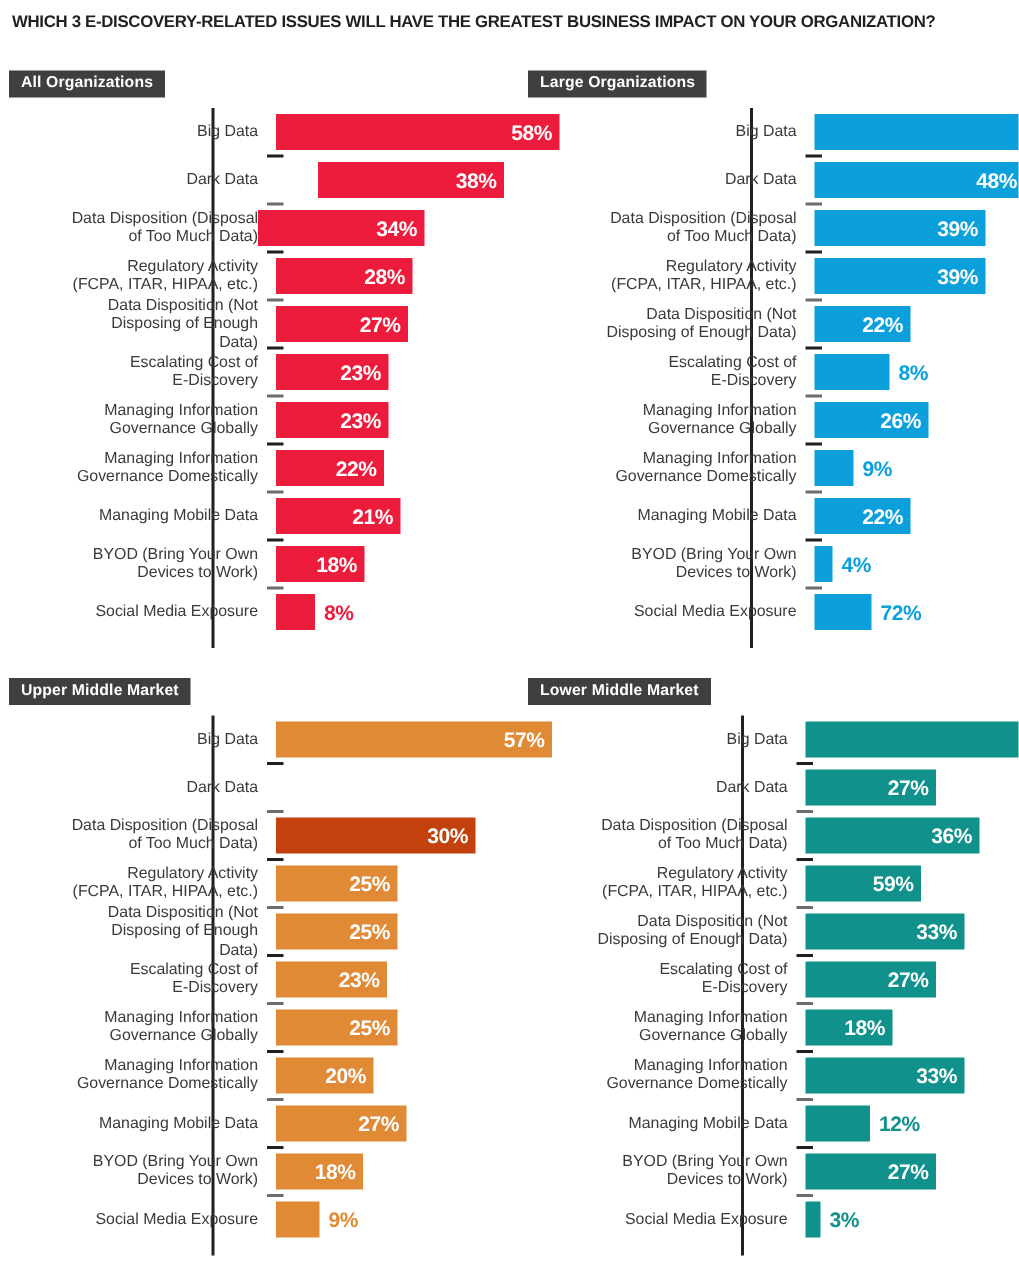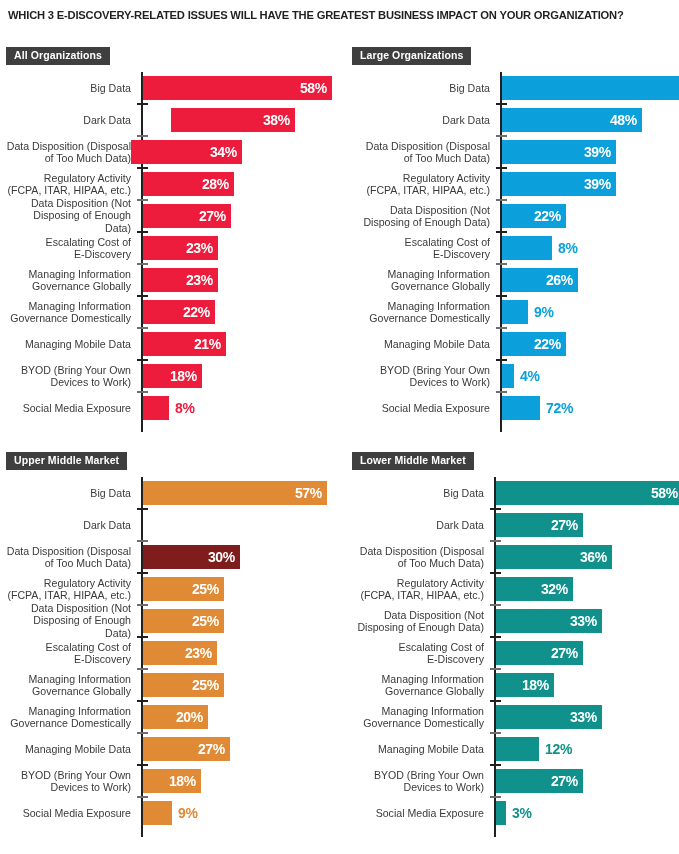--- a/index.html
+++ b/index.html
@@ -27,21 +27,21 @@
     padding:3px 8px 4px 8px;
     line-height:11px;
     white-space:nowrap;
   }
 
   .plot{position:relative;margin-top:7px;}
   .axis{
     position:absolute;top:0;bottom:0;width:2px;background:#231f20;
   }
 
-  .row{position:relative;height:32px;}
+  .row{position:relative;height:32px;margin-left:41px;}
   .row .tick{
     position:absolute;top:-1px;width:11px;height:2px;background:#6d6e71;
   }
   .row .tick.dark{background:#231f20;}
 
   .rowlabel{
     position:absolute;
     text-align:right;
     font-size:10.6px;
     line-height:12.4px;
@@ -351,21 +351,21 @@
             <div>Dark Data</div>
           </div>
         </div>
         <div class="row">
           <div class="tick" style="left: 131px;"></div>
           <div class="rowlabel" style="left: 0px; width: 125px; color: rgb(58, 58, 58);">
             <div>Data Disposition (Disposal</div>
             <div>of Too Much Data)</div>
           </div>
           <div class="barwrap" style="left: 137px;">
-            <div class="bar" style="width: 97px; background: #7f1d1d;">
+            <div class="bar" style="width: 97px; background: #c2410c; padding-left: 36px;">
               <span class="val inside">30%</span>
             </div>
           </div>
         </div>
         <div class="row">
           <div class="tick dark" style="left: 131px;"></div>
           <div class="rowlabel" style="left: 0px; width: 125px; color: rgb(58, 58, 58);">
             <div>Regulatory Activity</div>
             <div>(FCPA, ITAR, HIPAA, etc.)</div>
           </div>
@@ -494,21 +494,21 @@
           </div>
         </div>
         <div class="row">
           <div class="tick dark" style="left: 138px;"></div>
           <div class="rowlabel" style="left: 0px; width: 132px; color: rgb(58, 58, 58);">
             <div>Regulatory Activity</div>
             <div>(FCPA, ITAR, HIPAA, etc.)</div>
           </div>
           <div class="barwrap" style="left: 144px;">
             <div class="bar" style="width: 77px; background: rgb(16, 145, 139);">
-              <span class="val inside">32%</span>
+              <span class="val inside">59%</span>
             </div>
           </div>
         </div>
         <div class="row">
           <div class="tick" style="left: 138px;"></div>
           <div class="rowlabel" style="left: 0px; width: 132px; color: rgb(58, 58, 58);">
             <div>Data Disposition (Not</div>
             <div>Disposing of Enough Data)</div>
           </div>
           <div class="barwrap" style="left: 144px;">

